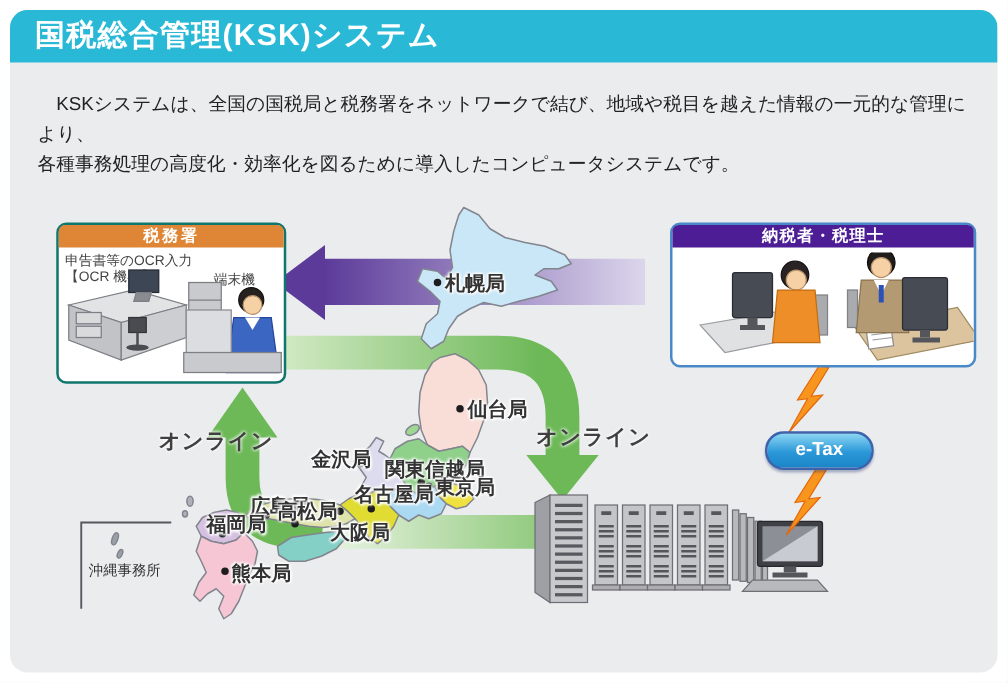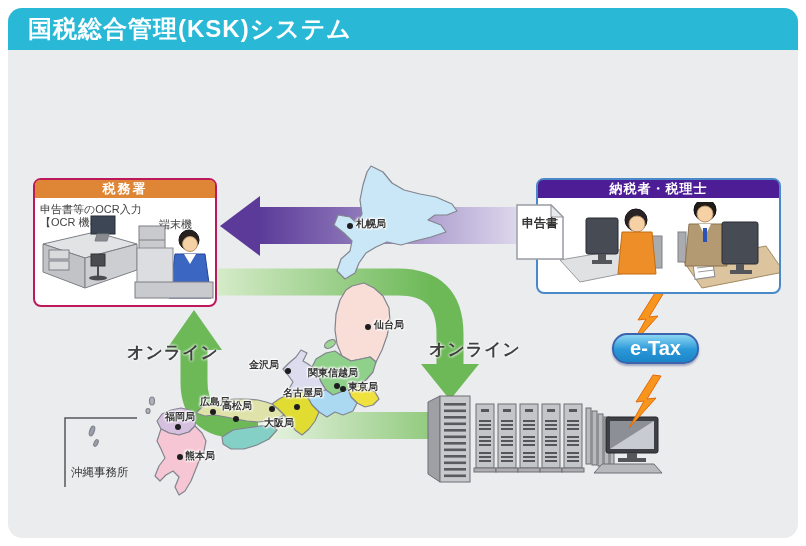--- a/index.html
+++ b/index.html
@@ -6,50 +6,54 @@
   body{font-family:"Liberation Sans","DejaVu Sans",sans-serif;}
   #stage{position:relative;width:806px;height:546px;background:#fff;overflow:hidden;border-radius:31px;}
   .panel{position:absolute;left:8px;top:8px;width:790px;height:530px;background:#ebecee;border-radius:14px;overflow:hidden;z-index:0;}
   .hdr{position:absolute;left:0;top:0;width:100%;height:42px;background:#29b9d6;}
   .hdr-title{position:absolute;left:20px;top:0;line-height:42px;font-size:24px;font-weight:bold;color:#fff;letter-spacing:1px;white-space:nowrap;}
   .desc{position:absolute;left:30px;top:72px;width:756px;font-size:15px;line-height:24px;color:#222;z-index:2;}
   .desc .l1{text-indent:1em;display:block;}
   svg.diagram{position:absolute;left:0;top:0;z-index:1;}
   .box{position:absolute;background:#fff;border-radius:8px;z-index:3;}
   .box .box-hdr{position:absolute;left:0;top:0;width:100%;height:18px;border-radius:5px 5px 0 0;color:#fff;font-size:13px;font-weight:bold;text-align:center;line-height:18px;letter-spacing:2px;}
-  .box-taxoffice{left:33px;top:178px;width:180px;height:125px;border:2px solid #be185d;}
+  .box-taxoffice{left:45px;top:178px;width:180px;height:125px;border:2px solid #0f766e;}
   .box-taxoffice .box-hdr{background:#de8636;}
   .box-taxpayer{left:536px;top:178px;width:241px;height:112px;border:2px solid #4a89c8;}
   .box-taxpayer .box-hdr{background:#4c1d95;letter-spacing:1px;}
   .box-note{position:absolute;font-size:11px;color:#444;line-height:13px;white-space:nowrap;}
   .inner-art{position:absolute;left:0;bottom:0;}
-  .map-label{position:absolute;font-size:10px;font-weight:700;color:#333;white-space:nowrap;z-index:4;
+  .map-label{position:absolute;font-size:16px;font-weight:700;color:#333;white-space:nowrap;z-index:4;
     text-shadow:0 0 3px #fff,0 0 3px #fff,0 0 2px #fff,1px 1px 2px #fff,-1px -1px 2px #fff;}
   .map-dot{position:absolute;width:6px;height:6px;background:#1d1d1f;border-radius:50%;z-index:4;}
   .online{position:absolute;font-size:17px;font-weight:800;color:#404040;letter-spacing:1px;z-index:4;white-space:nowrap;
     text-shadow:0 0 3px #fff,0 0 3px #fff;}
   .pill{position:absolute;z-index:4;border:2px solid #3c63ac;border-radius:20px;color:#fff;font-weight:bold;text-align:center;
     background:linear-gradient(#8ad6f3,#2a97d8 55%,#1b85c8);box-shadow:0 2px 2px rgba(30,50,110,.35);}
-  .pill-etax{left:612px;top:333px;width:83px;height:27px;line-height:26px;font-size:20px;border-radius:15px;}
+  .pill-etax{left:612px;top:345px;width:83px;height:27px;line-height:26px;font-size:15px;border-radius:15px;}
   .pill-cc{left:667px;top:421px;width:104px;height:43px;font-size:13px;line-height:17px;padding-top:5px;box-sizing:border-box;border-radius:22px;letter-spacing:1px;}
   .doc{position:absolute;left:516px;top:204px;width:48px;height:56px;z-index:4;}
   .doc .doc-label{position:absolute;left:0;top:11px;width:100%;text-align:center;font-size:12px;color:#333;font-weight:600;}
-  .oki-label{position:absolute;left:71px;top:449px;font-size:11.5px;color:#333;z-index:4;white-space:nowrap;margin-top:16px;}
+  .oki-label{position:absolute;left:71px;top:449px;font-size:11.5px;color:#333;z-index:4;white-space:nowrap;}
 </style>
 </head>
 <body>
 
 <div id="stage">
 
   <div class="panel">
     <div class="hdr">
       <div class="hdr-title">国税総合管理(KSK)システム</div>
     </div>
   </div>
 
+  <div class="desc">
+    <span class="l1">KSKシステムは、全国の国税局と税務署をネットワークで結び、地域や税目を越えた情報の一元的な管理により、</span>
+    <span class="l2">各種事務処理の高度化・効率化を図るために導入したコンピュータシステムです。</span>
+  </div>
 
   <svg class="diagram" width="806" height="546" viewBox="0 0 806 546">
     <defs>
       <linearGradient id="gradPurple" x1="258" y1="0" x2="516" y2="0" gradientUnits="userSpaceOnUse">
         <stop offset="0" stop-color="#5b3a99"></stop>
           <stop offset="1" stop-color="#dcd6ec"></stop>
       </linearGradient>
       <linearGradient id="gradGreenA" x1="218" y1="0" x2="430" y2="0" gradientUnits="userSpaceOnUse">
         <stop offset="0" stop-color="#d5ebc8"></stop>
           <stop offset="1" stop-color="#6db958"></stop>
@@ -278,27 +282,20 @@
         <polygon points="151,22 185,22 189,64 147,64" fill="#b49a72" stroke="#8a7350"></polygon>
         <polygon points="161,22 173,22 167,34" fill="#fff"></polygon>
         <rect x="165" y="26" width="4" height="14" fill="#2a52b8"></rect>
         <rect x="184" y="20" width="36" height="42" rx="2" fill="#474b54" stroke="#2a2d33"></rect>
         <rect x="198" y="62" width="8" height="6" fill="#55565c"></rect>
         <rect x="192" y="68" width="22" height="4" fill="#55565c"></rect>
       </g>
     </svg>
   </div>
 
-  <div class="doc">
-    <svg width="48" height="56" viewBox="0 0 48 56">
-      <path d="M1,1 H35 L47,13 V55 H1 Z" fill="#fff" stroke="#999ca4" stroke-width="1.5"></path>
-      <path d="M35,1 V13 H47 Z" fill="#e8eaec" stroke="#999ca4" stroke-width="1.2"></path>
-    </svg>
-    <div class="doc-label">申告書</div>
-  </div>
 
   <div class="online" style="left:127px;top:341px;">オンライン</div>
   <div class="online" style="left:429px;top:338px;">オンライン</div>
 
   <div class="pill pill-etax">e-Tax</div>
 
   <div class="oki-label">沖縄事務所</div>
 
   <i class="map-dot" style="left:347px;top:223px;"></i>
   <div class="map-label" style="left:356px;top:217px;">札幌局</div>

